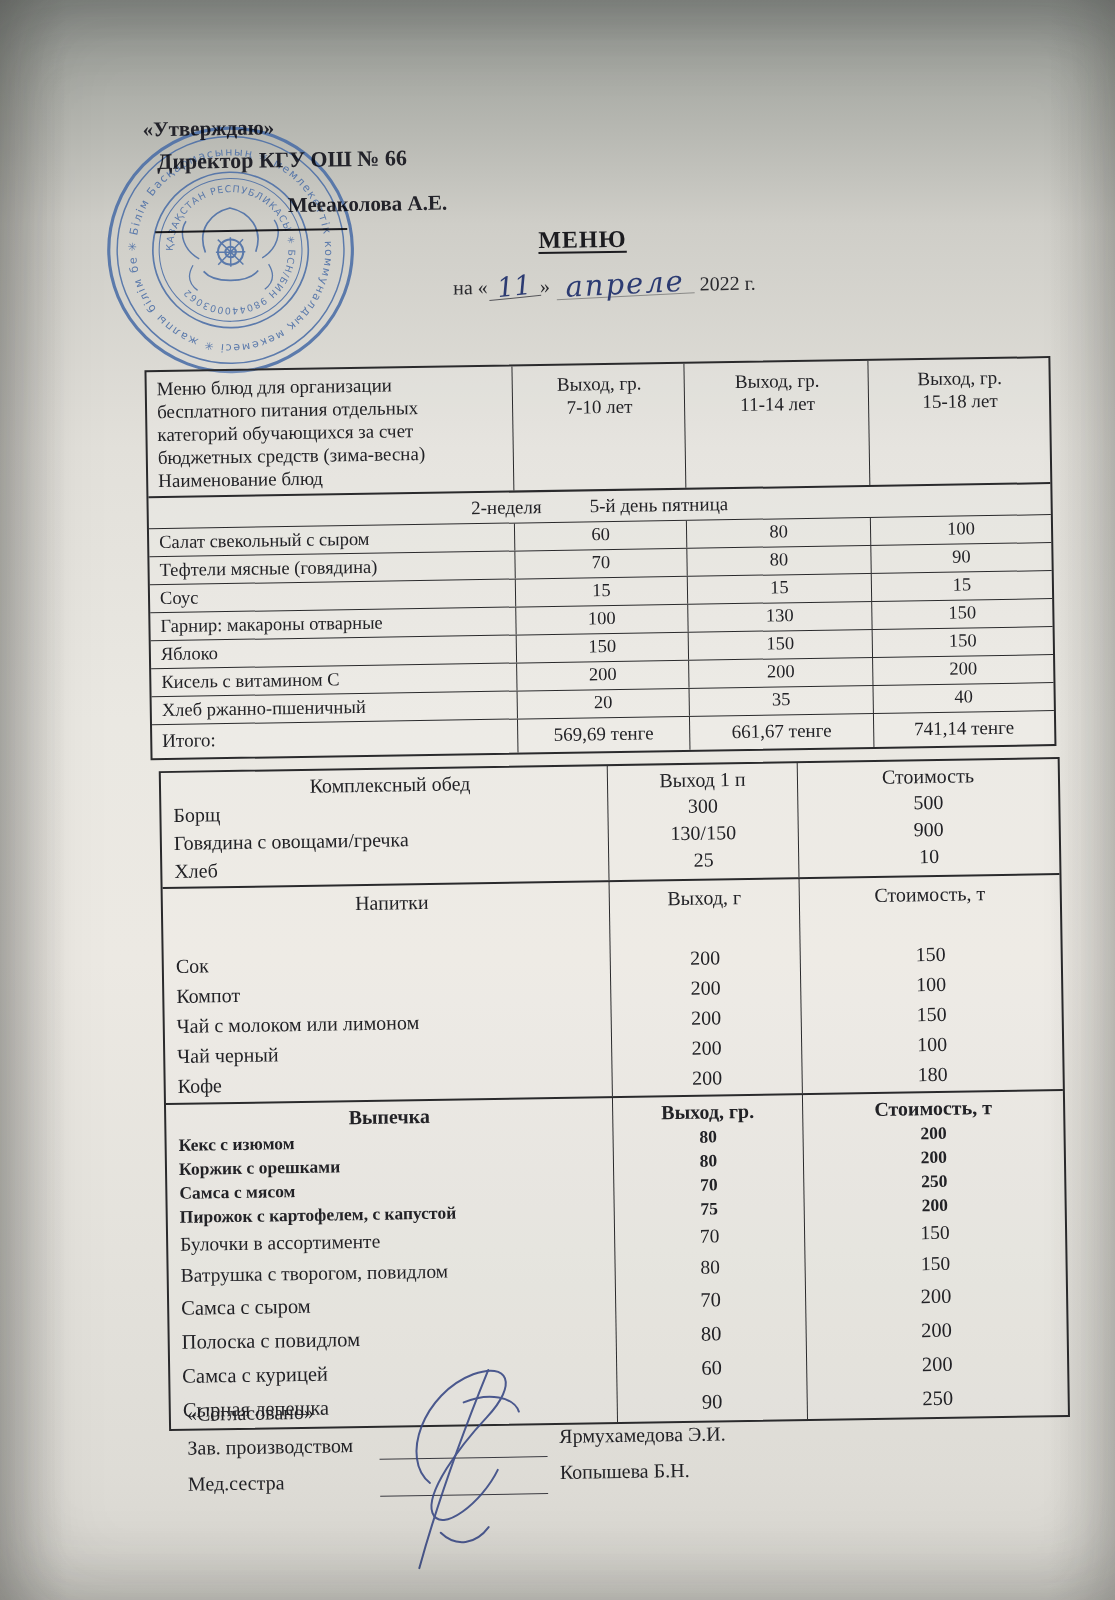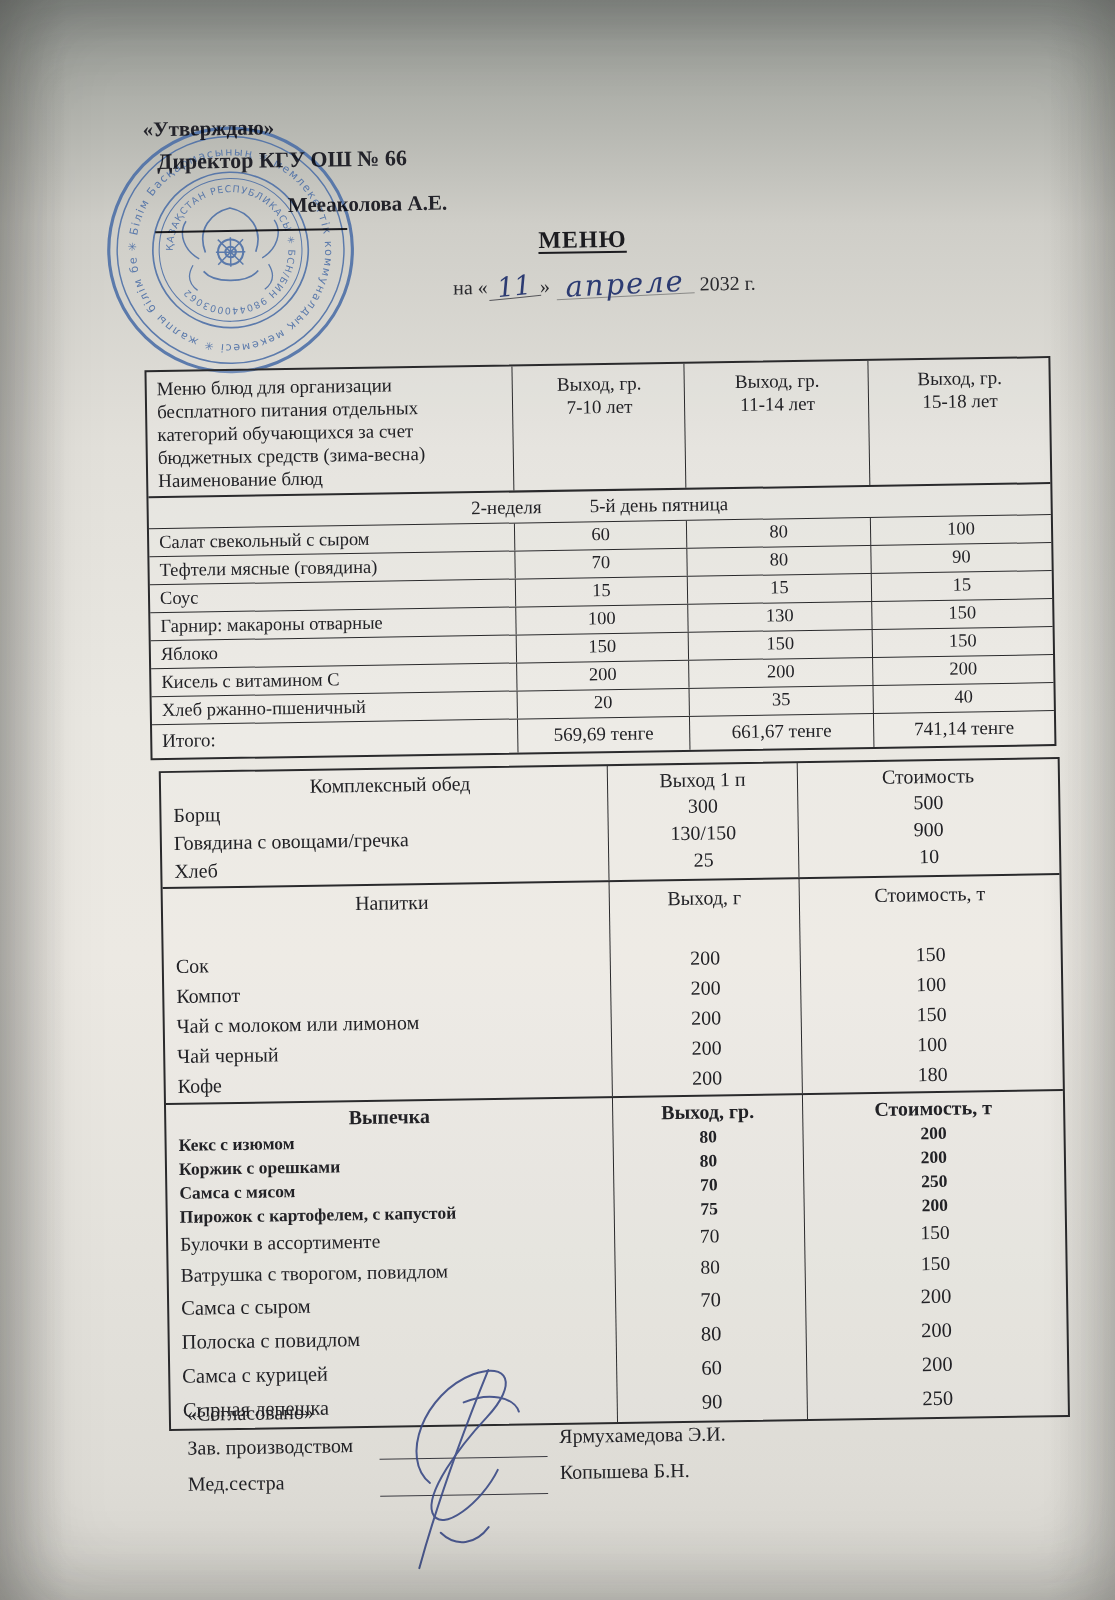--- a/index.html
+++ b/index.html
@@ -127,21 +127,21 @@
     </svg>
 
     <div class="menu-title">МЕНЮ</div>
     <div class="date-line">
       <span>на «</span>
       <span class="hand date-day">11</span>
       <span>»</span>
       <span class="gap"></span>
       <span class="hand date-month">апреле</span>
       <span class="gap"></span>
-      <span>2032 г.</span>
+      <span>2022 г.</span>
     </div>
 
     <div class="t1">
       <div class="hrow">
         <div class="hcell">
           <div>Меню блюд для организации</div>
           <div>бесплатного питания отдельных</div>
           <div>категорий обучающихся за счет</div>
           <div>бюджетных средств (зима-весна)</div>
           <div>Наименование блюд</div>

